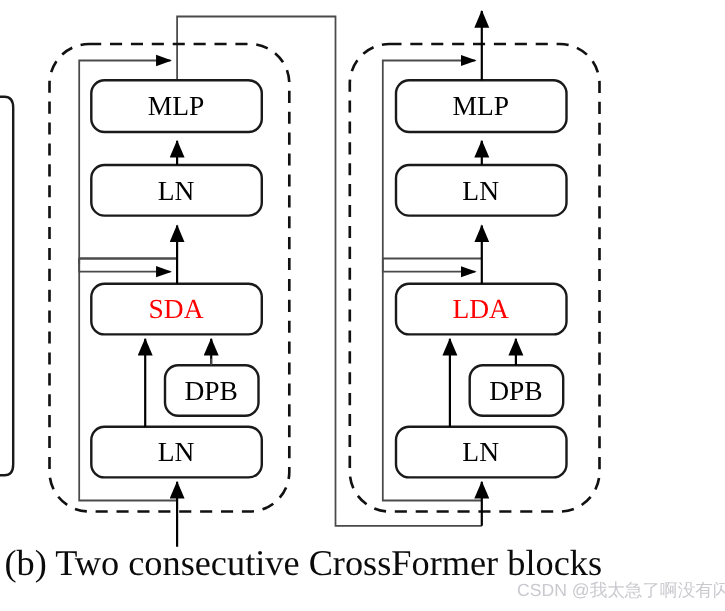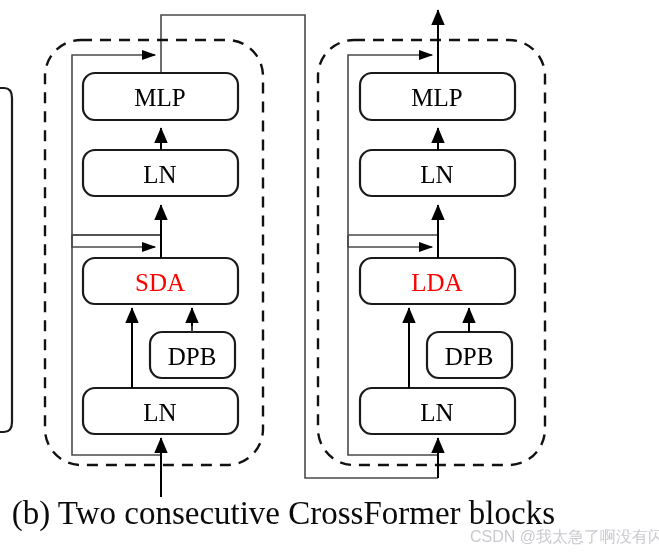--- a/index.html
+++ b/index.html
@@ -51,21 +51,21 @@
   .edge-thin {
     stroke: #4a4a4a;
     stroke-width: 1.6;
     fill: none;
   }
   .caption {
     position: absolute;
     left: 0;
     top: 495px;
     width: 555px;
-    text-align: right;
+    text-align: left;
     padding-left: 4px;
     box-sizing: border-box;
     font-family: "Liberation Serif", "DejaVu Serif", serif;
     font-size: 33px;
     color: #0b0b0b;
     letter-spacing: 0px;
     white-space: nowrap;
   }
   .watermark {
     position: absolute;

